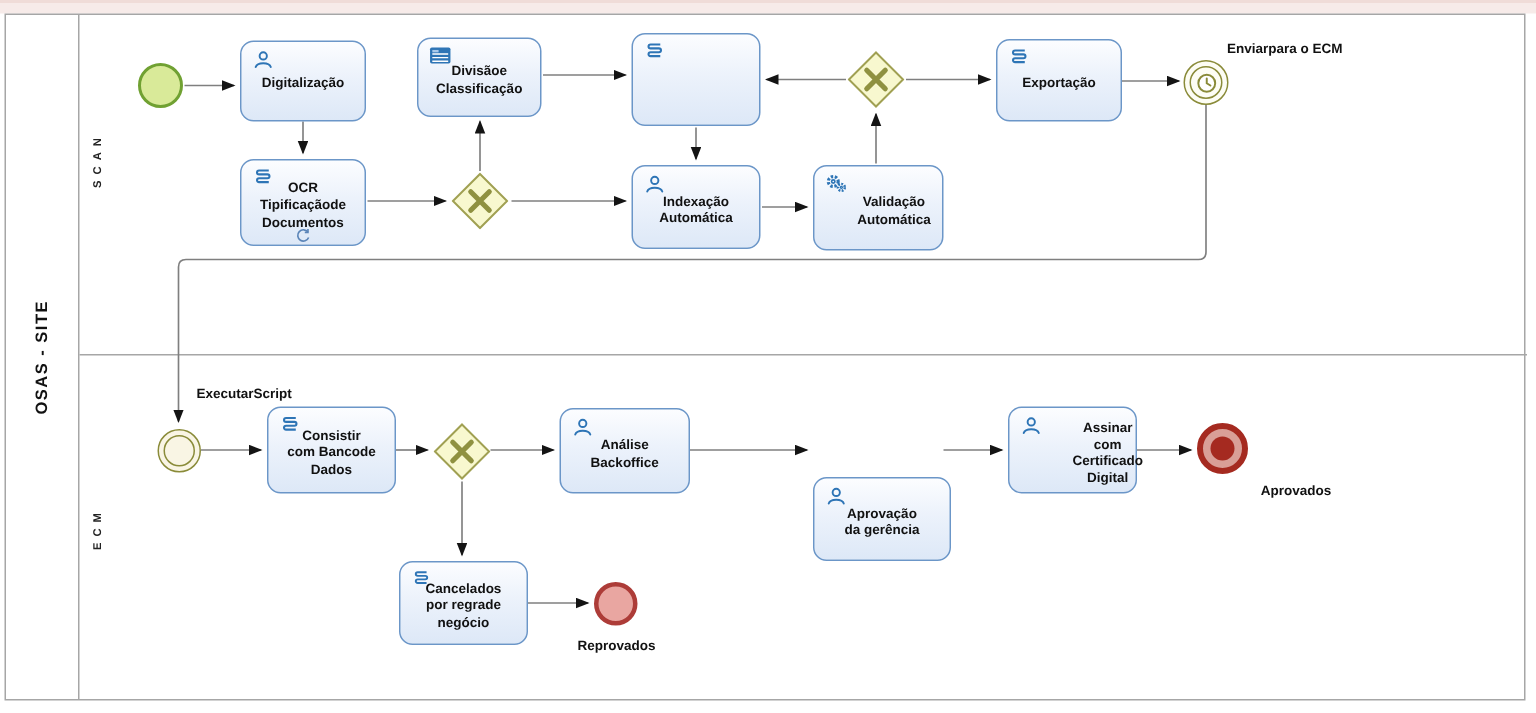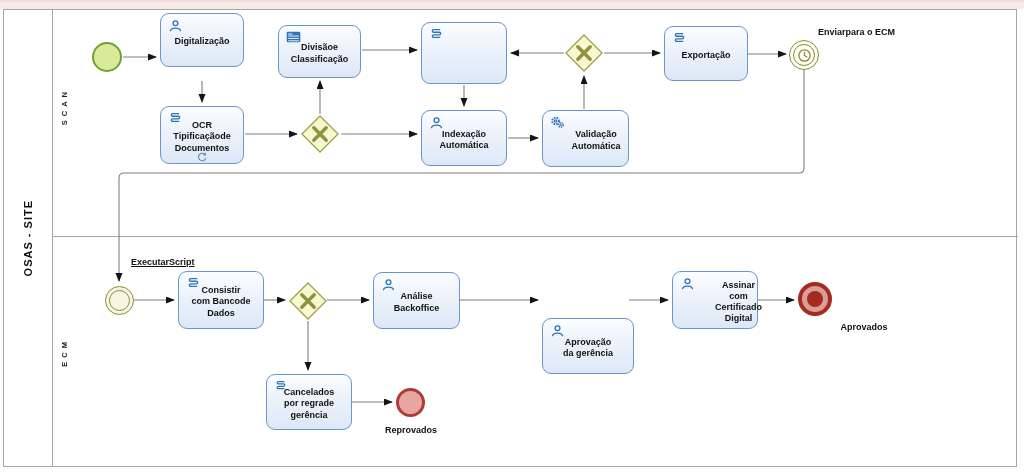--- a/index.html
+++ b/index.html
@@ -76,21 +76,21 @@
     <path class="flow" d="M134,300 H174" marker-end="url(#arr)"></path>
     <path class="flow" d="M264,300 H285" marker-end="url(#arr)"></path>
     <path class="flow" d="M327,300 H369" marker-end="url(#arr)"></path>
     <path class="flow" d="M460,300 H538" marker-end="url(#arr)"></path>
     <path class="flow" d="M629,300 H668" marker-end="url(#arr)"></path>
     <path class="flow" d="M758,300 H794" marker-end="url(#arr)"></path>
     <path class="flow" d="M308,321 V370" marker-end="url(#arr)"></path>
     <path class="flow" d="M352,402 H392" marker-end="url(#arr)"></path>
   </svg>
 
-  <div class="task" style="left:160px;top:13px;width:84px;height:54px;">
+  <div class="task" style="left:160px;top:27px;width:84px;height:54px;">
     <span class="t-icon"><svg width="15" height="13" viewBox="0 0 16 14">
           <circle cx="8" cy="4.6" r="2.6" fill="none" stroke="#2e75b6" stroke-width="1.4"></circle>
           <path d="M2.6,12.6 C3.7,8.9 12.3,8.9 13.4,12.6" fill="none" stroke="#2e75b6" stroke-width="1.4" stroke-linecap="round"></path>
         </svg></span>
     <div class="task-label">Digitalização</div>
   </div>
 
   <div class="task" style="left:160px;top:106px;width:84px;height:58px;">
     <span class="t-icon"><svg width="15" height="12" viewBox="0 0 16 13">
           <path d="M12,1.8 H5 C3,1.8 3,4.6 5,4.6 H11 C13,4.6 13,7.4 11,7.4 H5 C3,7.4 3,10.2 5,10.2 H12" fill="none" stroke="#2e75b6" stroke-width="1.5"></path>
@@ -185,21 +185,21 @@
 com Certificado
 Digital</div>
   </div>
 
   <div class="task" style="left:266px;top:374px;width:86px;height:56px;">
     <span class="t-icon"><svg width="14" height="11" viewBox="0 0 16 13">
           <path d="M12,1.8 H5 C3,1.8 3,4.6 5,4.6 H11 C13,4.6 13,7.4 11,7.4 H5 C3,7.4 3,10.2 5,10.2 H12" fill="none" stroke="#2e75b6" stroke-width="1.5"></path>
         </svg></span>
     <div class="task-label">Cancelados
 por regrade
-gerência</div>
+negócio</div>
   </div>
 
   <div class="gw" style="left:301px;top:115px;">
     <svg width="38" height="38" viewBox="0 0 40 40">
         <polygon points="20,1 39,20 20,39 1,20" fill="#f8f8cf" stroke="#a0a052" stroke-width="1.4"></polygon>
         <path d="M13.5,13.5 L26.5,26.5 M26.5,13.5 L13.5,26.5" stroke="#8f9140" stroke-width="3.6" stroke-linecap="round"></path>
       </svg>
   </div>
   <div class="gw" style="left:565px;top:34px;">
     <svg width="38" height="38" viewBox="0 0 40 40">
@@ -222,21 +222,21 @@
             <circle cx="8" cy="8" r="6" fill="#fff" stroke="#8a8b39" stroke-width="1.4"></circle>
             <path d="M8,4.6 V8 L10.6,9.6" fill="none" stroke="#8a8b39" stroke-width="1.4" stroke-linecap="round"></path>
           </svg></span>
     </div>
   </div>
   <div class="evt-label" style="left:818px;top:27px;">Enviarpara o ECM</div>
 
   <div class="evt evt-ring evt-start-ecm" style="left:105px;top:286px;">
     <div class="inner" style="width:21px;height:21px;"></div>
   </div>
-  <div class="evt-label" style="left:131px;top:257px;text-decoration:underline;">ExecutarScript</div>
+  <div class="evt-label" style="left:131px;top:257px;">ExecutarScript</div>
 
   <div class="evt evt-term" style="left:798px;top:282px;">
     <div class="core"></div>
   </div>
   <div class="evt-label" style="left:864px;top:322px;transform:translateX(-50%);">Aprovados</div>
 
   <div class="evt evt-end" style="left:396px;top:388px;"></div>
   <div class="evt-label" style="left:411px;top:425px;transform:translateX(-50%);text-align:center;">Reprovados</div>
 
 </div>

